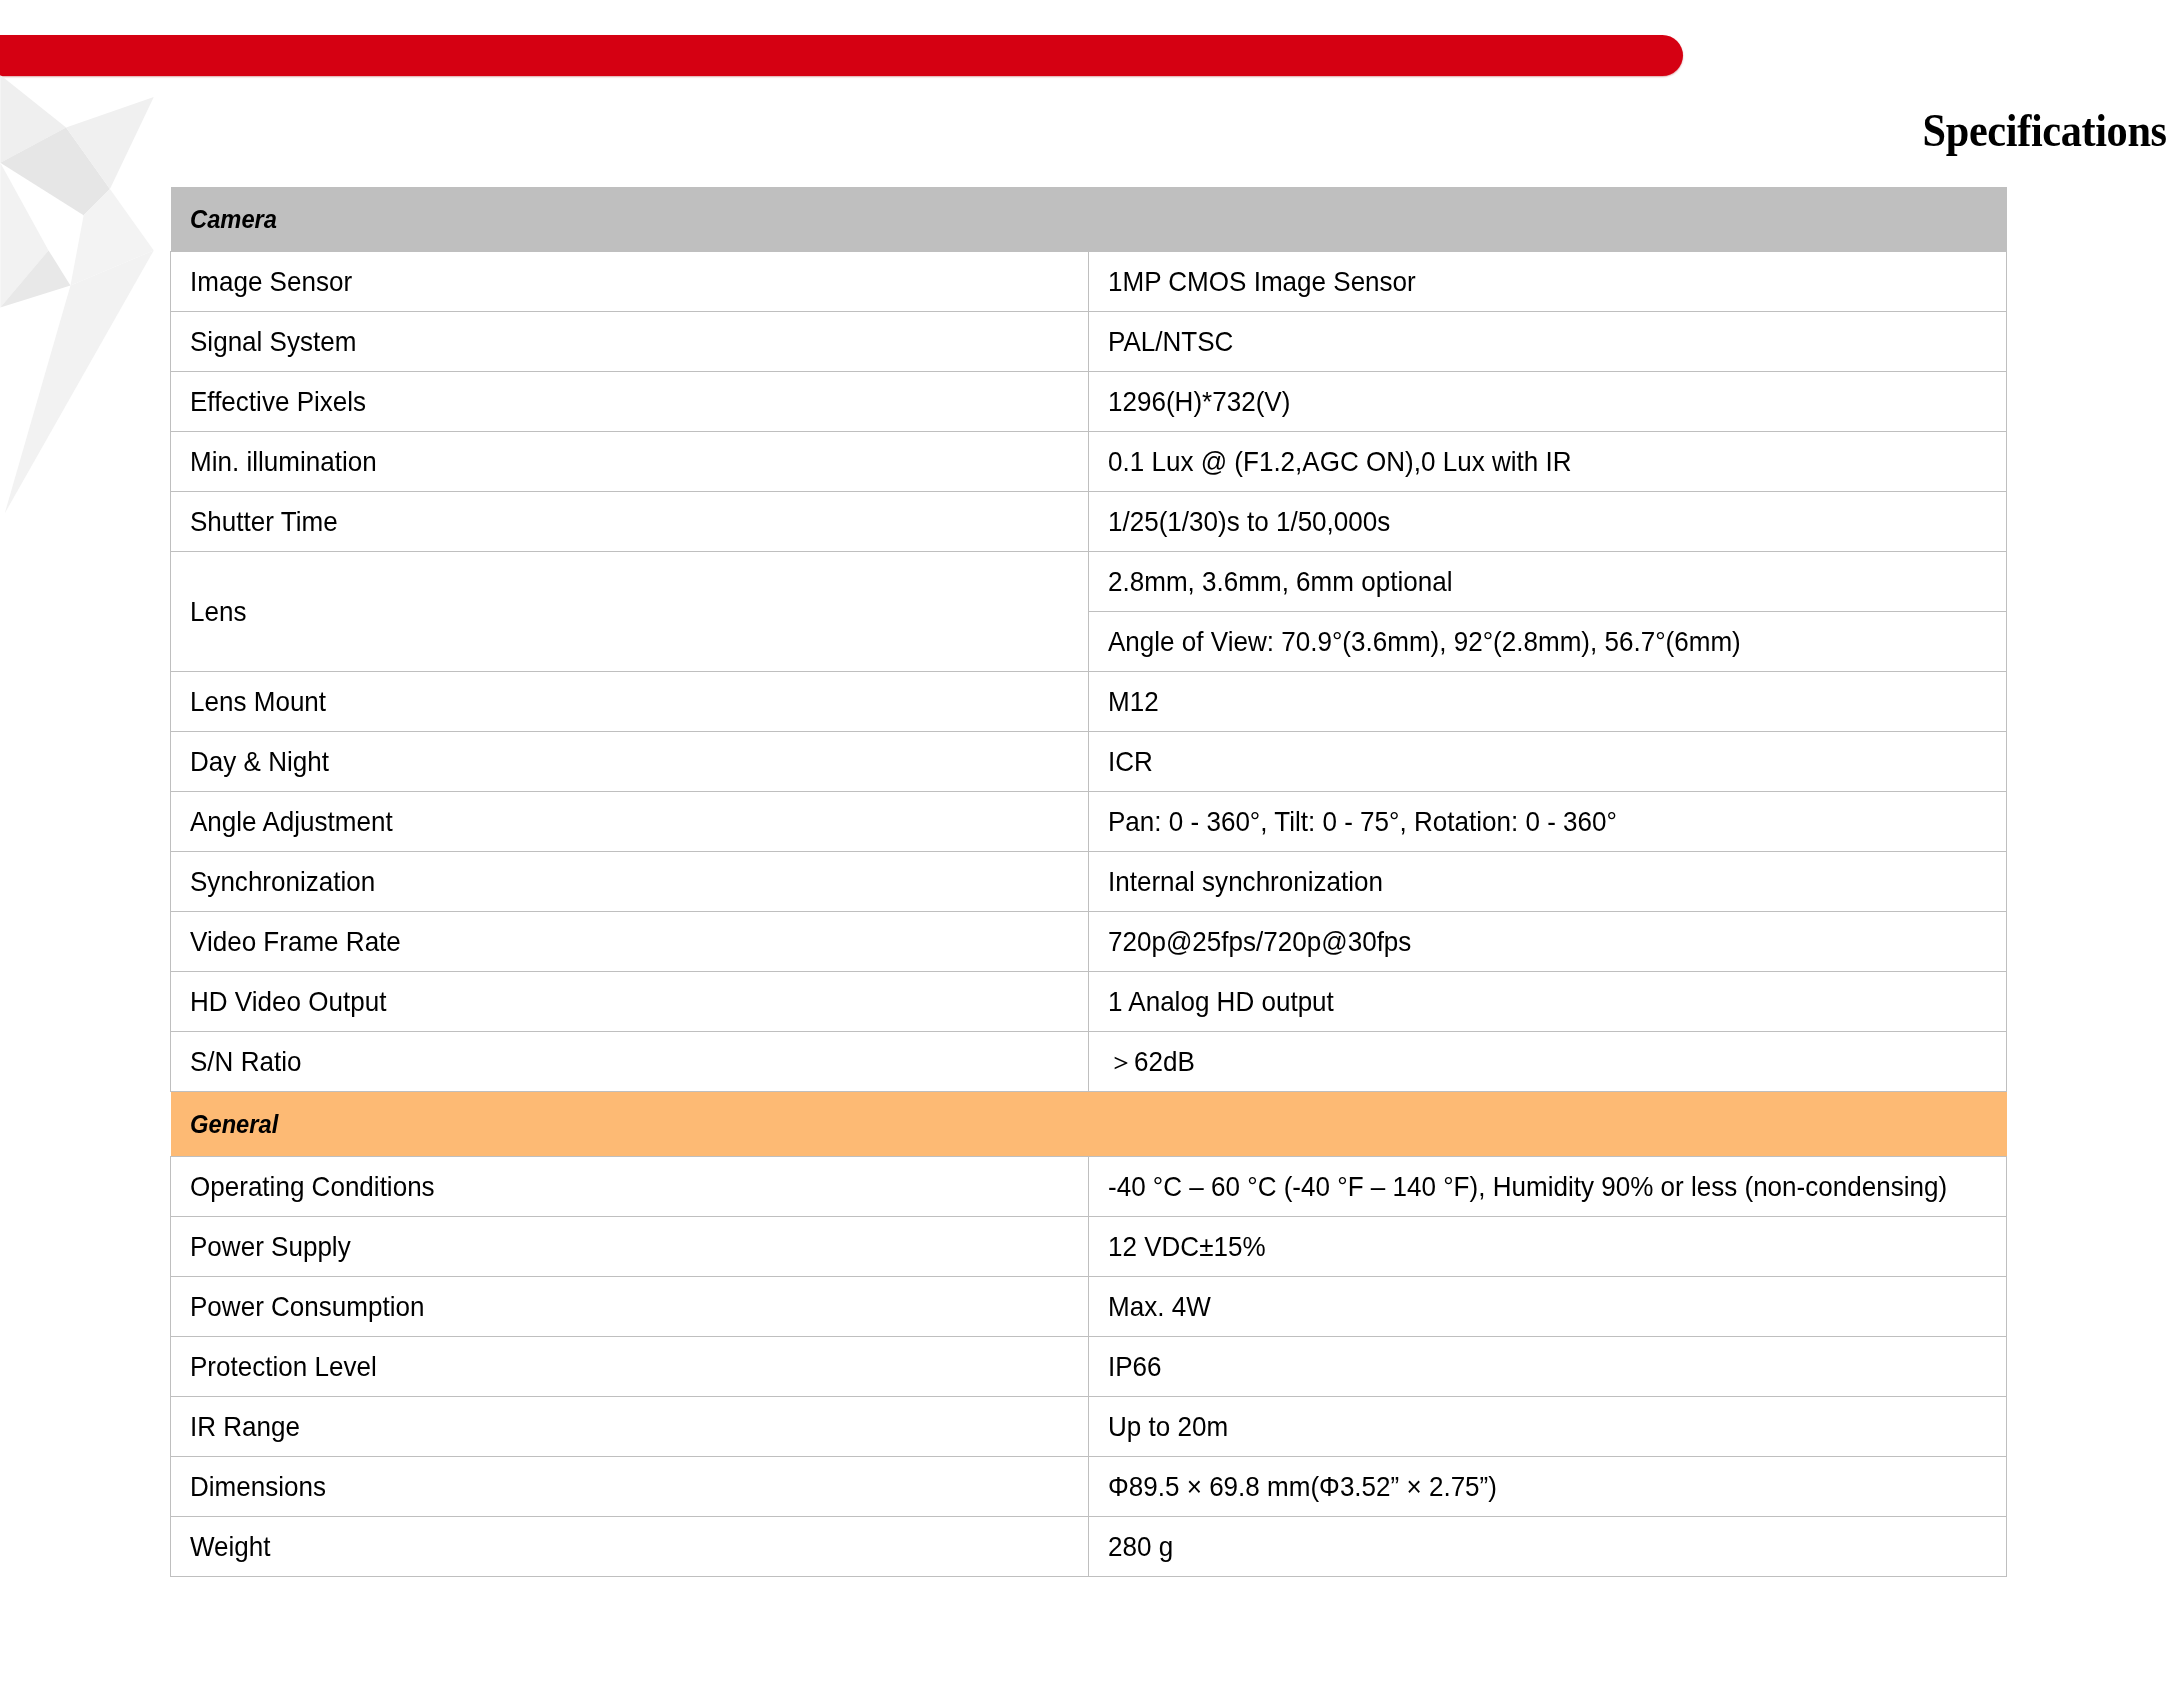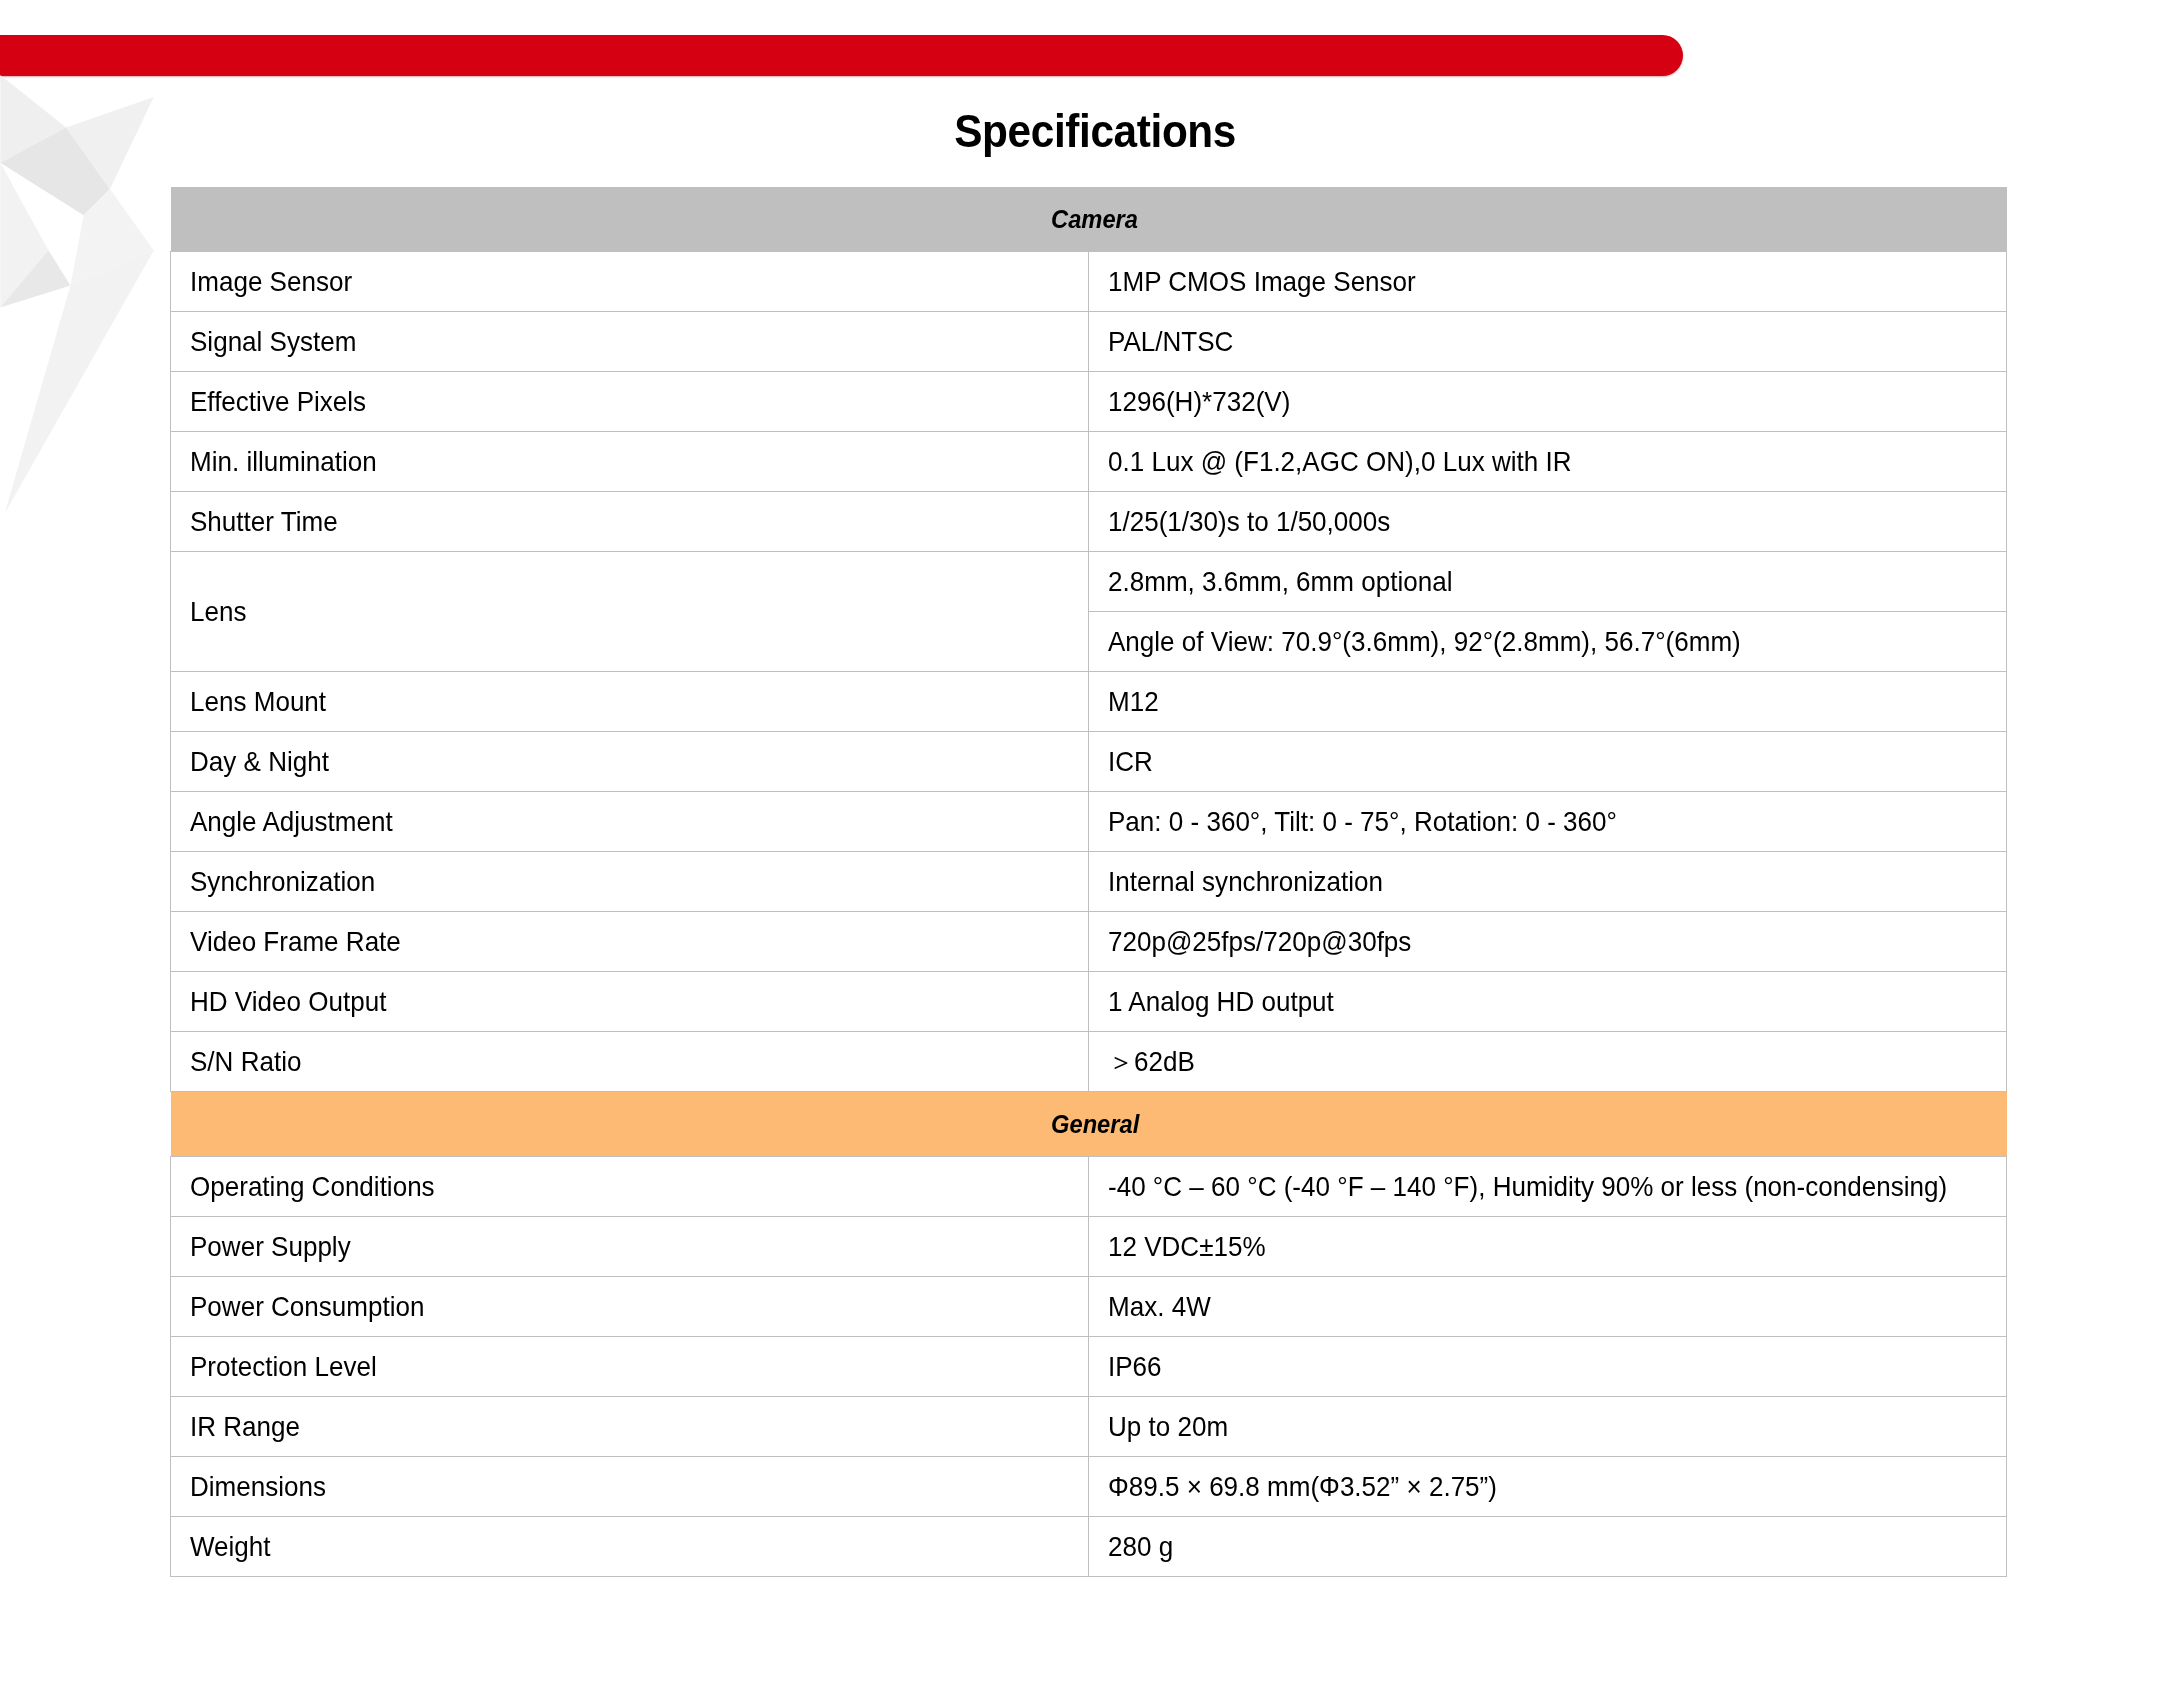--- a/index.html
+++ b/index.html
@@ -1,30 +1,30 @@
 <!DOCTYPE html>
 <html style="font-size:14px"><head>
 <meta charset="utf-8">
 <style>
   html, body { margin:0; padding:0; background:#ffffff; }
   body { width:2177px; height:1688px; position:relative; overflow:hidden;
          font-family:"Liberation Sans", sans-serif; color:#000; }
   .red-bar { position:absolute; left:0; top:35px; width:1683px; height:41px;
              border-radius:0 21px 21px 0; box-shadow:0 0.9px 1.8px rgba(160,0,0,0.35); }
   .logo { position:absolute; left:0; top:75px; width:176px; height:456px; }
-  .title { position:absolute; left:0; width:2177px; top:104px; text-align:center;
-           font-size:46px; font-weight:bold; letter-spacing:-0.4px; }
+  .title { position:absolute; left:0; width:2177px; top:104px; text-align:right;
+           font-size:46px; font-weight:bold; letter-spacing:-0.4px;font-family:Liberation Serif, serif; }
   .title span { display:inline-block; transform:scaleX(0.92); margin-left:13px; }
   table.spec { position:absolute; left:170px; top:187px; width:1837px;
                border-collapse:collapse; table-layout:fixed; }
   table.spec td { border:1.8px solid #bfbfbf; height:59px; padding:0 0 0 19.3px;
                   font-size:28px; vertical-align:middle; white-space:nowrap; }
   table.spec td.label { width:370px;margin-left:44px; }
   table.spec tr.section td { border:none; height:64px; font-weight:bold; font-style:italic;
-                             font-size:25.5px; padding-left:19.3px;text-align:center; }
+                             font-size:25.5px; padding-left:19.3px; }
   .cnd { display:inline-block; transform:scaleX(0.93); transform-origin:left center; }
 </style>
 </head>
 <body>
 
 <div class="red-bar" style="background: rgb(213, 0, 18);"></div>
 
 <svg class="logo" viewBox="0 0 200 520">
   <polygon points="0,0 75,60 0,100" fill="#efefef"></polygon>
   <polygon points="0,100 75,60 125,130 95,160" fill="#e6e6e6"></polygon>

